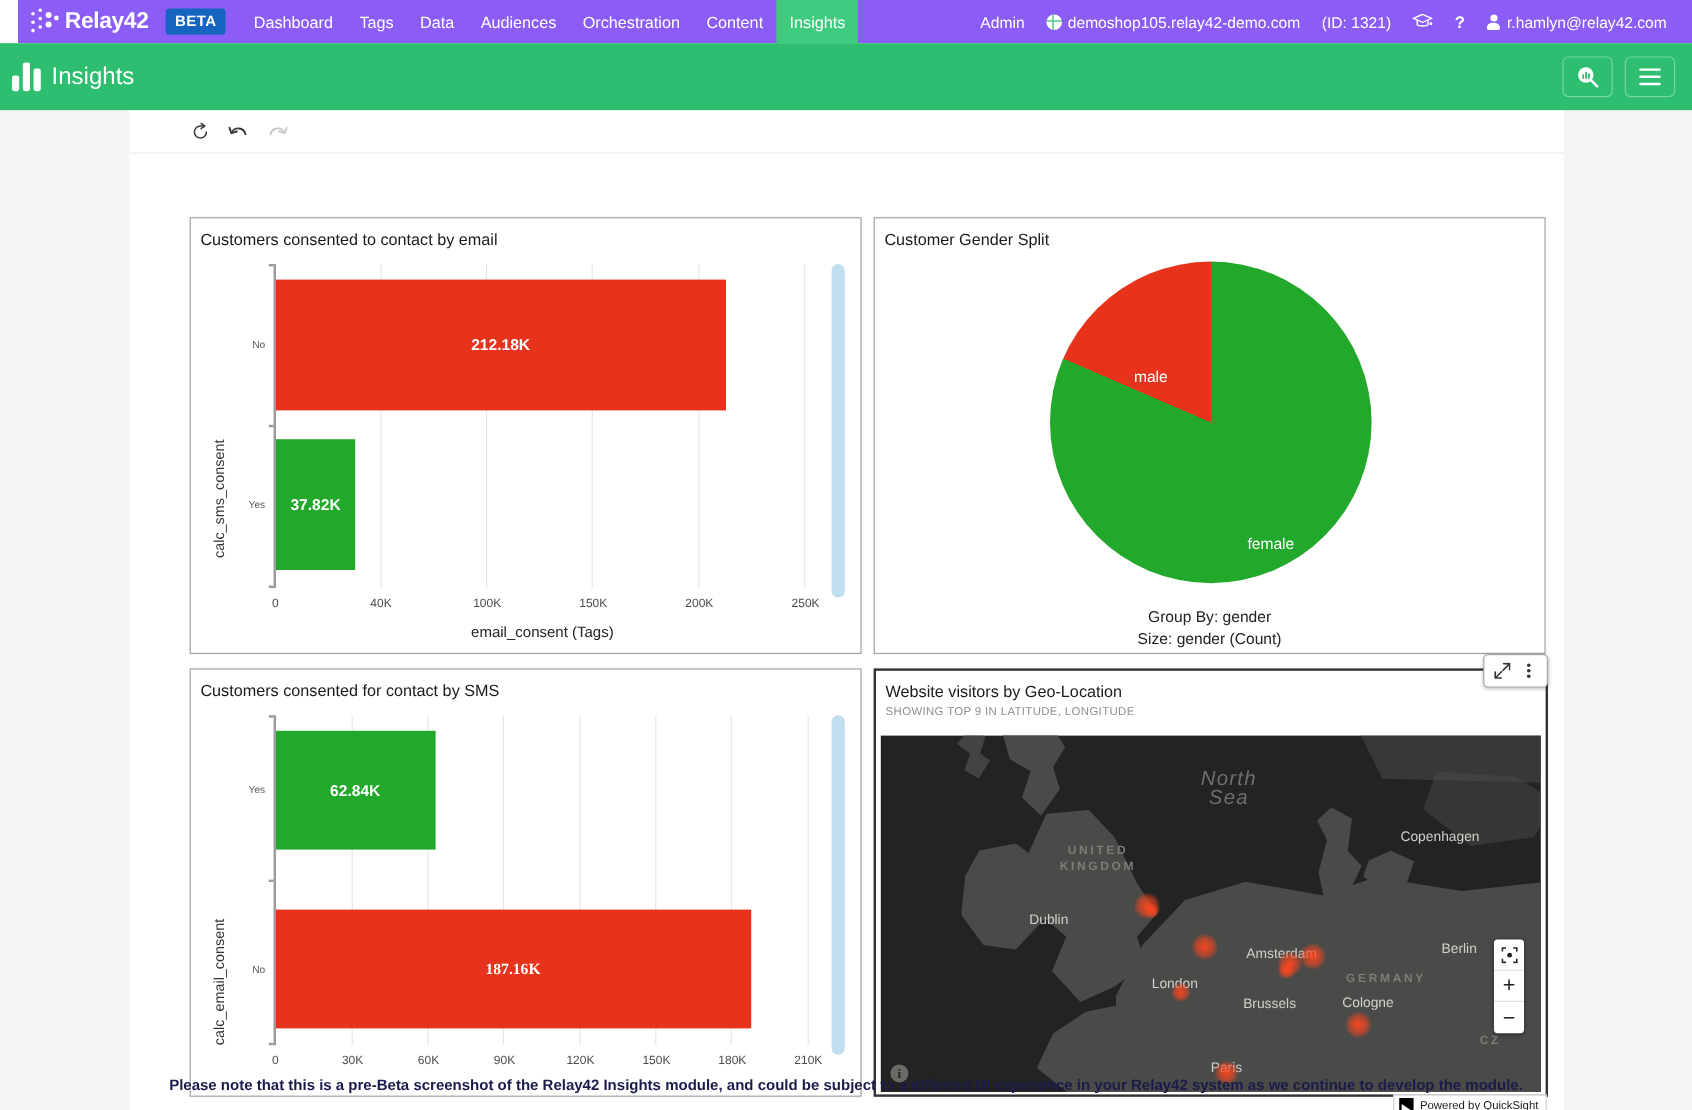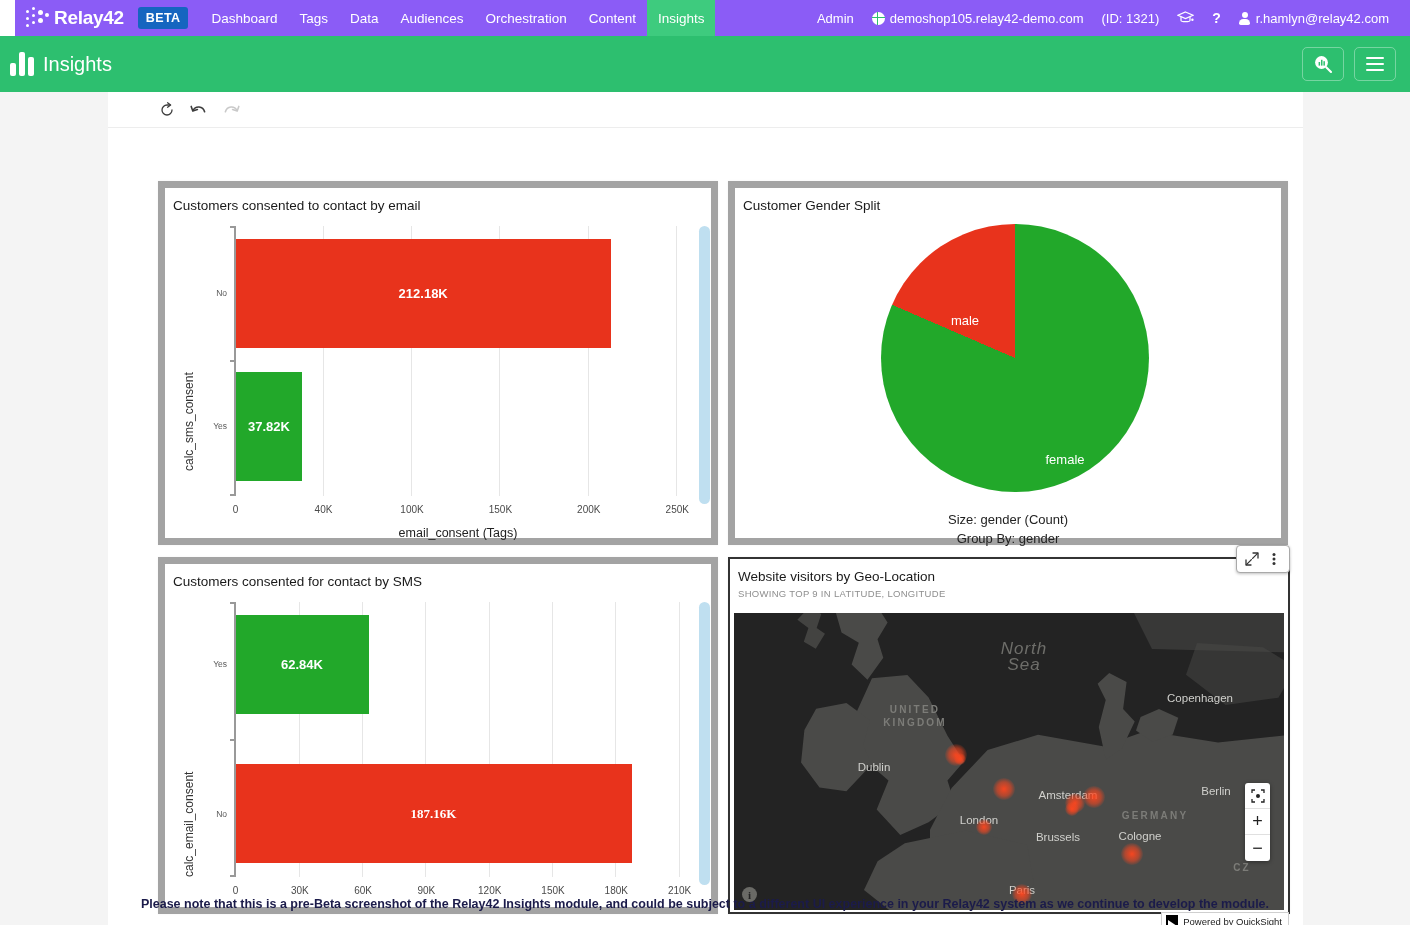--- a/index.html
+++ b/index.html
@@ -142,21 +142,21 @@
     cursor: pointer;
   }
 
   .grid {
     position: absolute;
     left: 50px; top: 46px; right: 0; bottom: 0;
   }
   .panel {
     position: absolute;
     background: #fff;
-    border: 7px solid #a3a3a3;
+    border: 1px solid #a3a3a3;
     box-shadow: 0 0 2px rgba(0,0,0,0.06);
   }
   .panel-title {
     font-size: 13.5px;
     color: #1a1a1a;
     padding: 10px 0 0 8px;
   }
   .panel-sub {
     font-size: 9.5px;
     color: #8e8e8e;
@@ -476,22 +476,22 @@
         <div class="panel-title">Customer Gender Split</div>
 
         <div class="chartarea" style="top:28px; bottom:0;">
 
           <div class="pie" style="left:146px; top:8px; width:268px; height:268px;
                       background: conic-gradient(#22a82a 0deg 293.4deg, #e8331c 293.4deg 360deg);"></div>
           <div class="pie-label" style="left:230px; top:104px;">male</div>
           <div class="pie-label" style="left:330px; top:243px;">female</div>
 
           <div class="pie-footer" style="top:294px;">
+            <div>Group By: gender</div>
             <div>Size: gender (Count)</div>
-            <div>Group By: gender</div>
           </div>
         </div>
       </div>
 
       <div class="panel" style="left:0px; top:419px; width:560px; height:357px;">
         <div class="panel-title">Customers consented for contact by SMS</div>
 
         <div class="chartarea" style="top:28px; bottom:0;">
           <div class="yaxis-title" style="left:17px; top:285px;">calc_email_consent</div>
 

